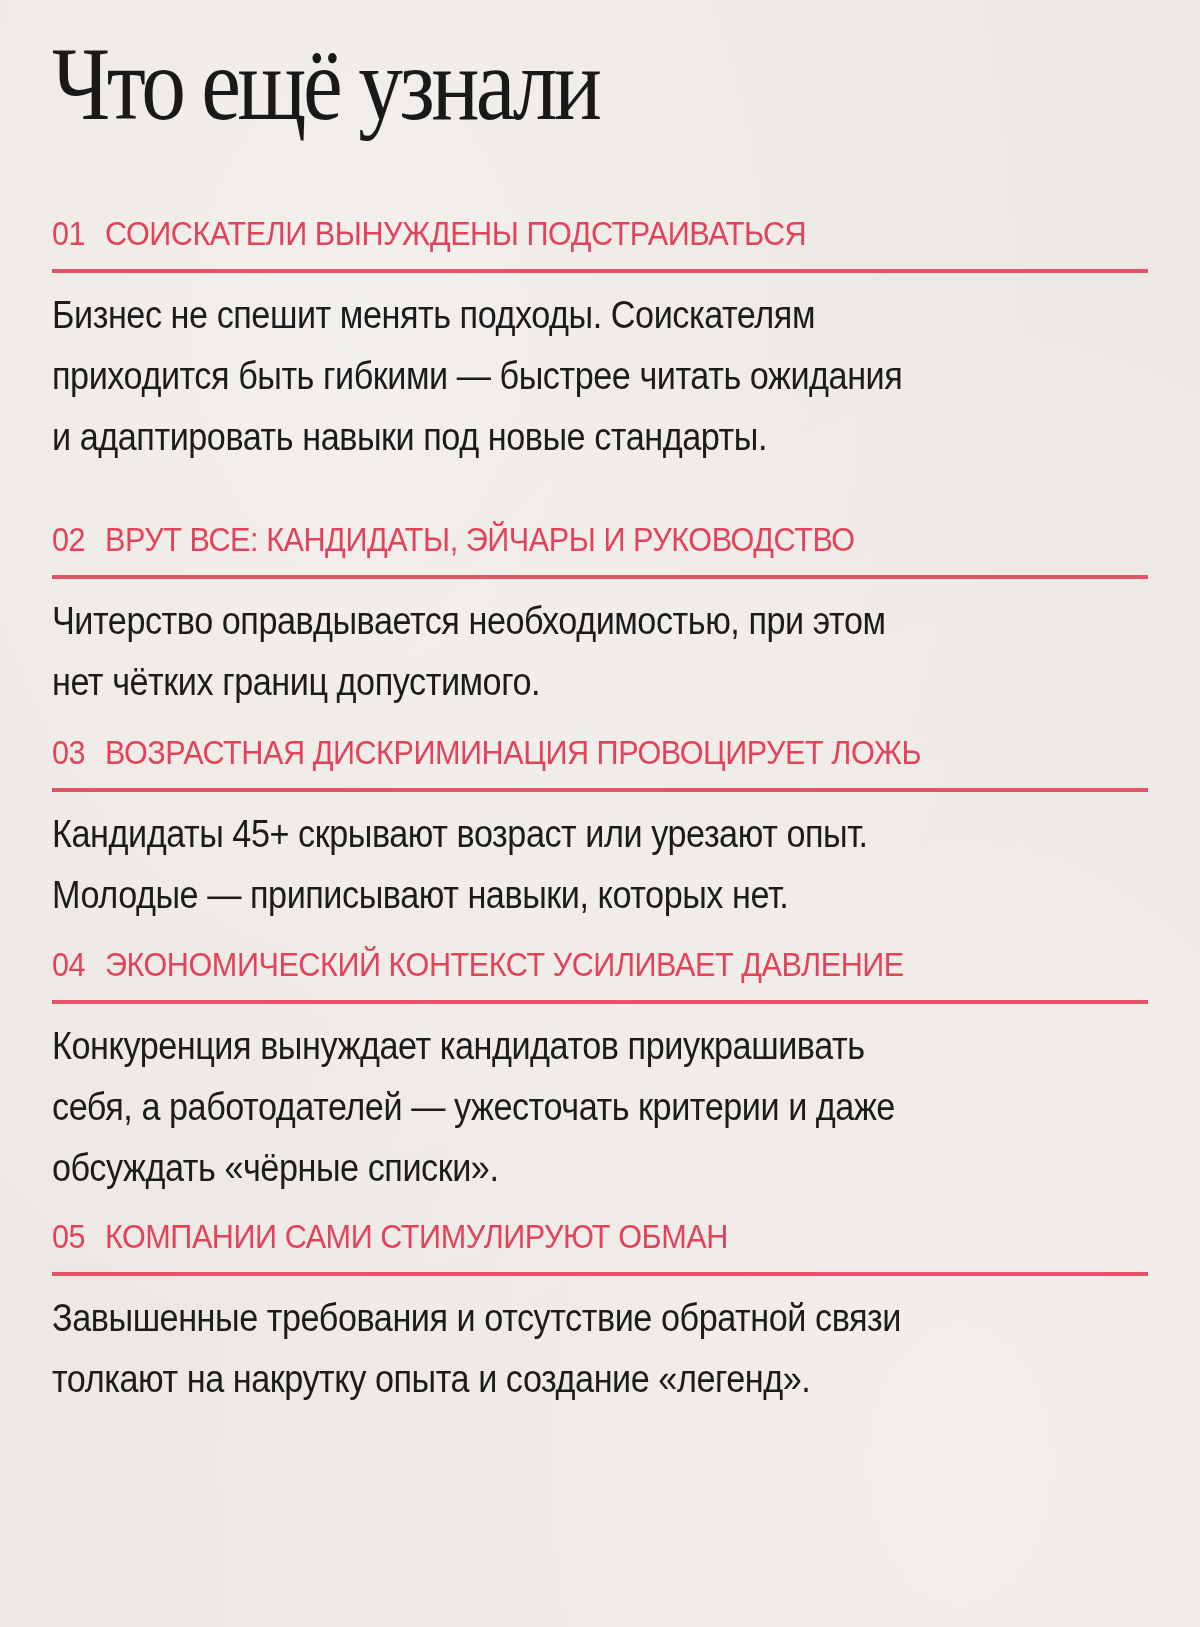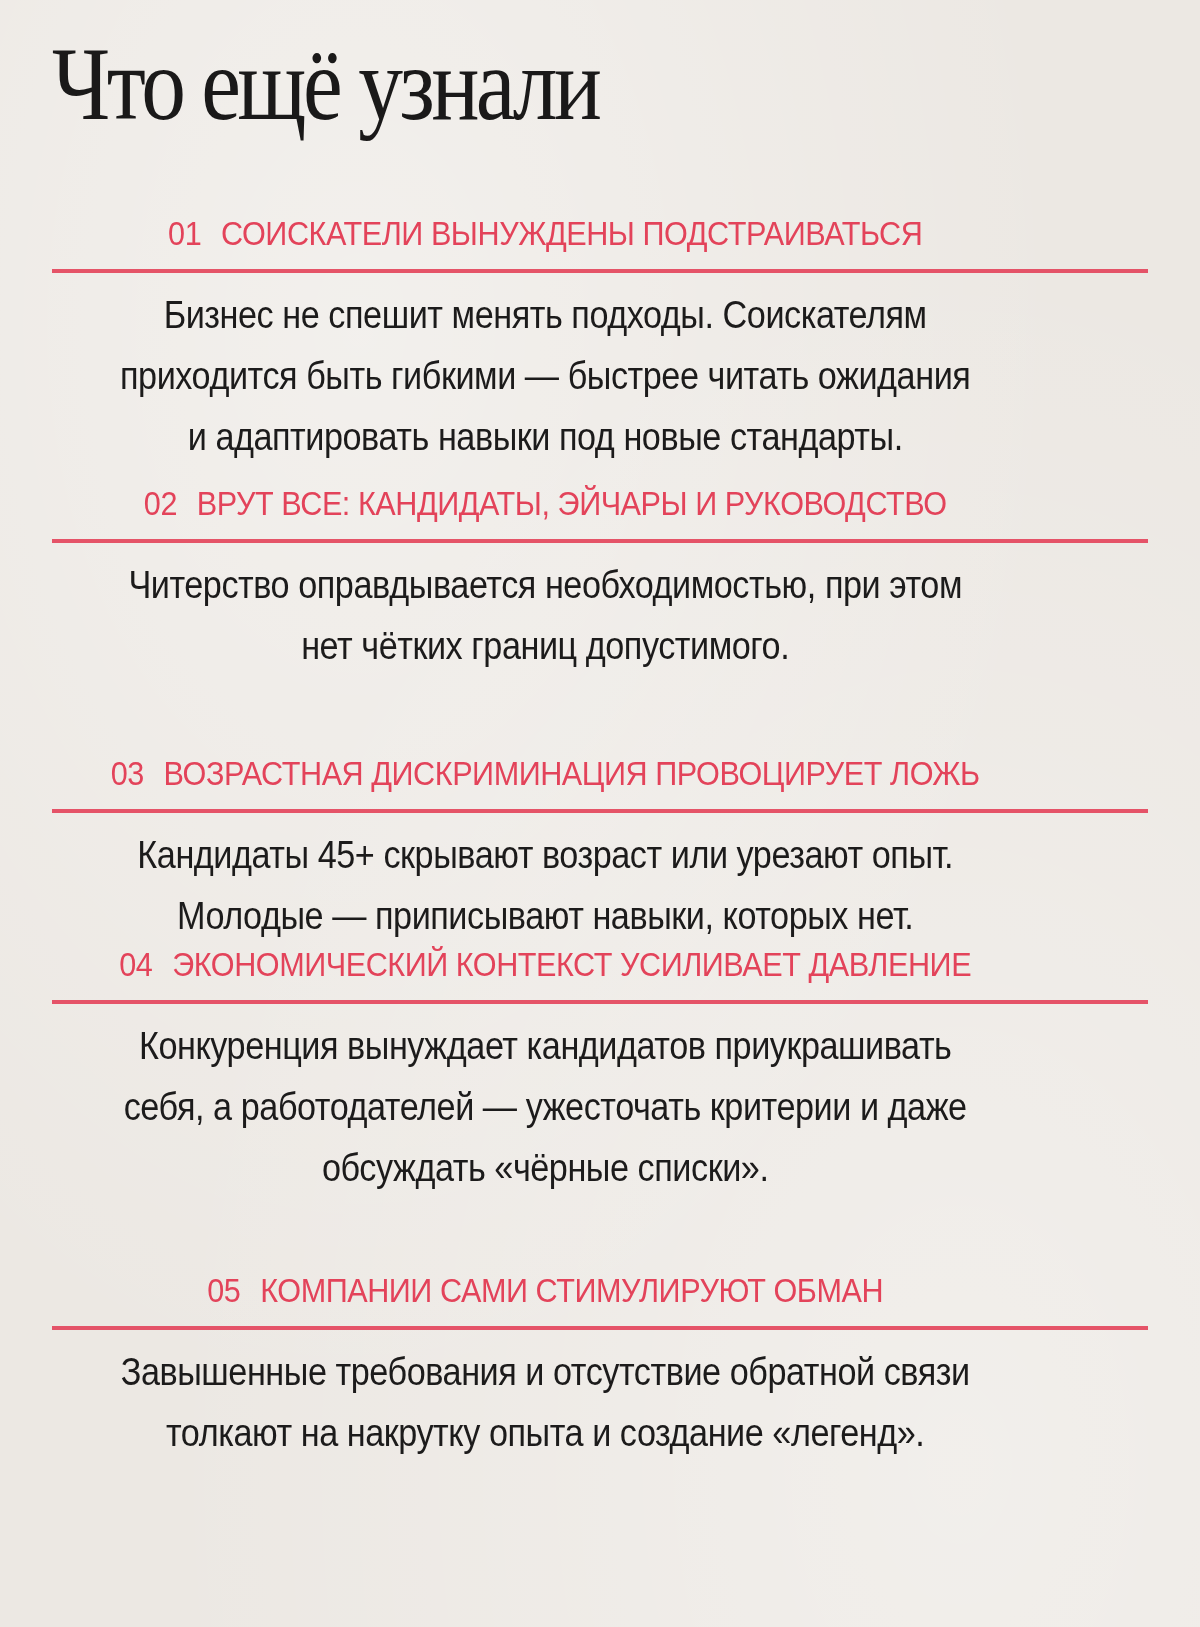--- a/index.html
+++ b/index.html
@@ -12,21 +12,21 @@
     font-family: "Liberation Sans", "DejaVu Sans", sans-serif;
     color: #1c1b1b;
   }
   .title {
     position: absolute; left: 52px; top: 32px;
     font-family: "Liberation Serif", "DejaVu Serif", serif;
     font-size: 104px; line-height: 1; letter-spacing: -4px;
     color: #1a1919; font-weight: normal; margin: 0;
     transform: scaleX(0.86); transform-origin: left top;
   }
-  .section { position: absolute; left: 52px; width: 1096px; text-align: center; }
+  .section { position: absolute; left: 52px; width: 1096px; }
   .head {
     color: #e3435a; font-size: 34px; line-height: 40px;
     transform: scaleX(0.9); transform-origin: left top; white-space: nowrap;
     letter-spacing: -0.5px;
   }
   .head .num { margin-right: 22px; }
   .rule { height: 4px; background: #e3435a; margin-top: 16px; opacity: 0.9; }
   .body {
     font-size: 38px; line-height: 61px; margin-top: 12px;
     color: #1c1b1b; white-space: nowrap;
@@ -43,32 +43,32 @@
     <span class="num">01</span><span>СОИСКАТЕЛИ ВЫНУЖДЕНЫ ПОДСТРАИВАТЬСЯ</span>
   </div>
   <div class="rule"></div>
   <div class="body">
     <div>Бизнес не спешит менять подходы. Соискателям</div>
     <div>приходится быть гибкими — быстрее читать ожидания</div>
     <div>и адаптировать навыки под новые стандарты.</div>
   </div>
 </div>
 
-<div class="section" style="top:483px">
+<div class="section" style="top:519px">
   <div class="head">
     <span class="num">02</span><span>ВРУТ ВСЕ: КАНДИДАТЫ, ЭЙЧАРЫ И РУКОВОДСТВО</span>
   </div>
   <div class="rule"></div>
   <div class="body">
     <div>Читерство оправдывается необходимостью, при этом</div>
     <div>нет чётких границ допустимого.</div>
   </div>
 </div>
 
-<div class="section" style="top:753px">
+<div class="section" style="top:732px">
   <div class="head">
     <span class="num">03</span><span>ВОЗРАСТНАЯ ДИСКРИМИНАЦИЯ ПРОВОЦИРУЕТ ЛОЖЬ</span>
   </div>
   <div class="rule"></div>
   <div class="body">
     <div>Кандидаты 45+ скрывают возраст или урезают опыт.</div>
     <div>Молодые — приписывают навыки, которых нет.</div>
   </div>
 </div>
 
@@ -77,21 +77,21 @@
     <span class="num">04</span><span>ЭКОНОМИЧЕСКИЙ КОНТЕКСТ УСИЛИВАЕТ ДАВЛЕНИЕ</span>
   </div>
   <div class="rule"></div>
   <div class="body">
     <div>Конкуренция вынуждает кандидатов приукрашивать</div>
     <div>себя, а работодателей — ужесточать критерии и даже</div>
     <div>обсуждать «чёрные списки».</div>
   </div>
 </div>
 
-<div class="section" style="top:1270px">
+<div class="section" style="top:1216px">
   <div class="head">
     <span class="num">05</span><span>КОМПАНИИ САМИ СТИМУЛИРУЮТ ОБМАН</span>
   </div>
   <div class="rule"></div>
   <div class="body">
     <div>Завышенные требования и отсутствие обратной связи</div>
     <div>толкают на накрутку опыта и создание «легенд».</div>
   </div>
 </div>
 

